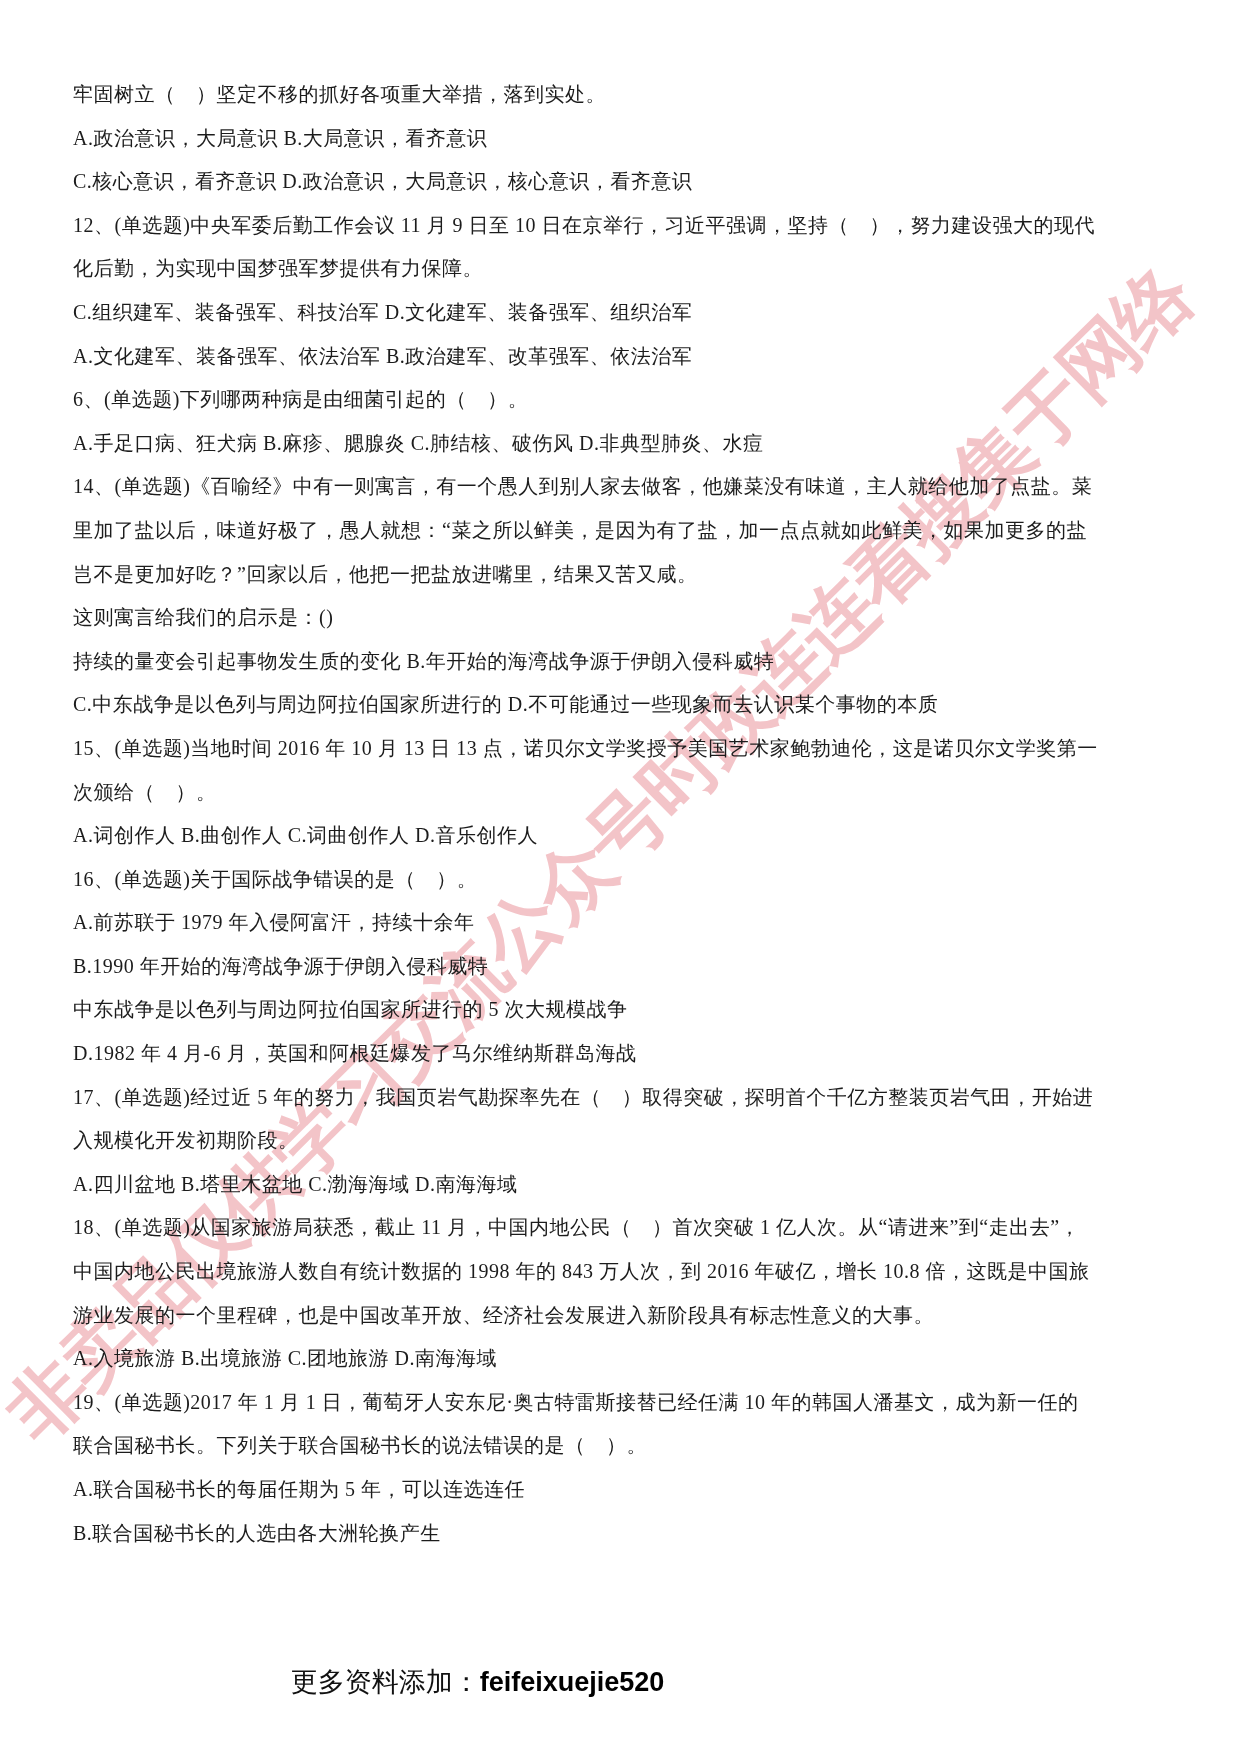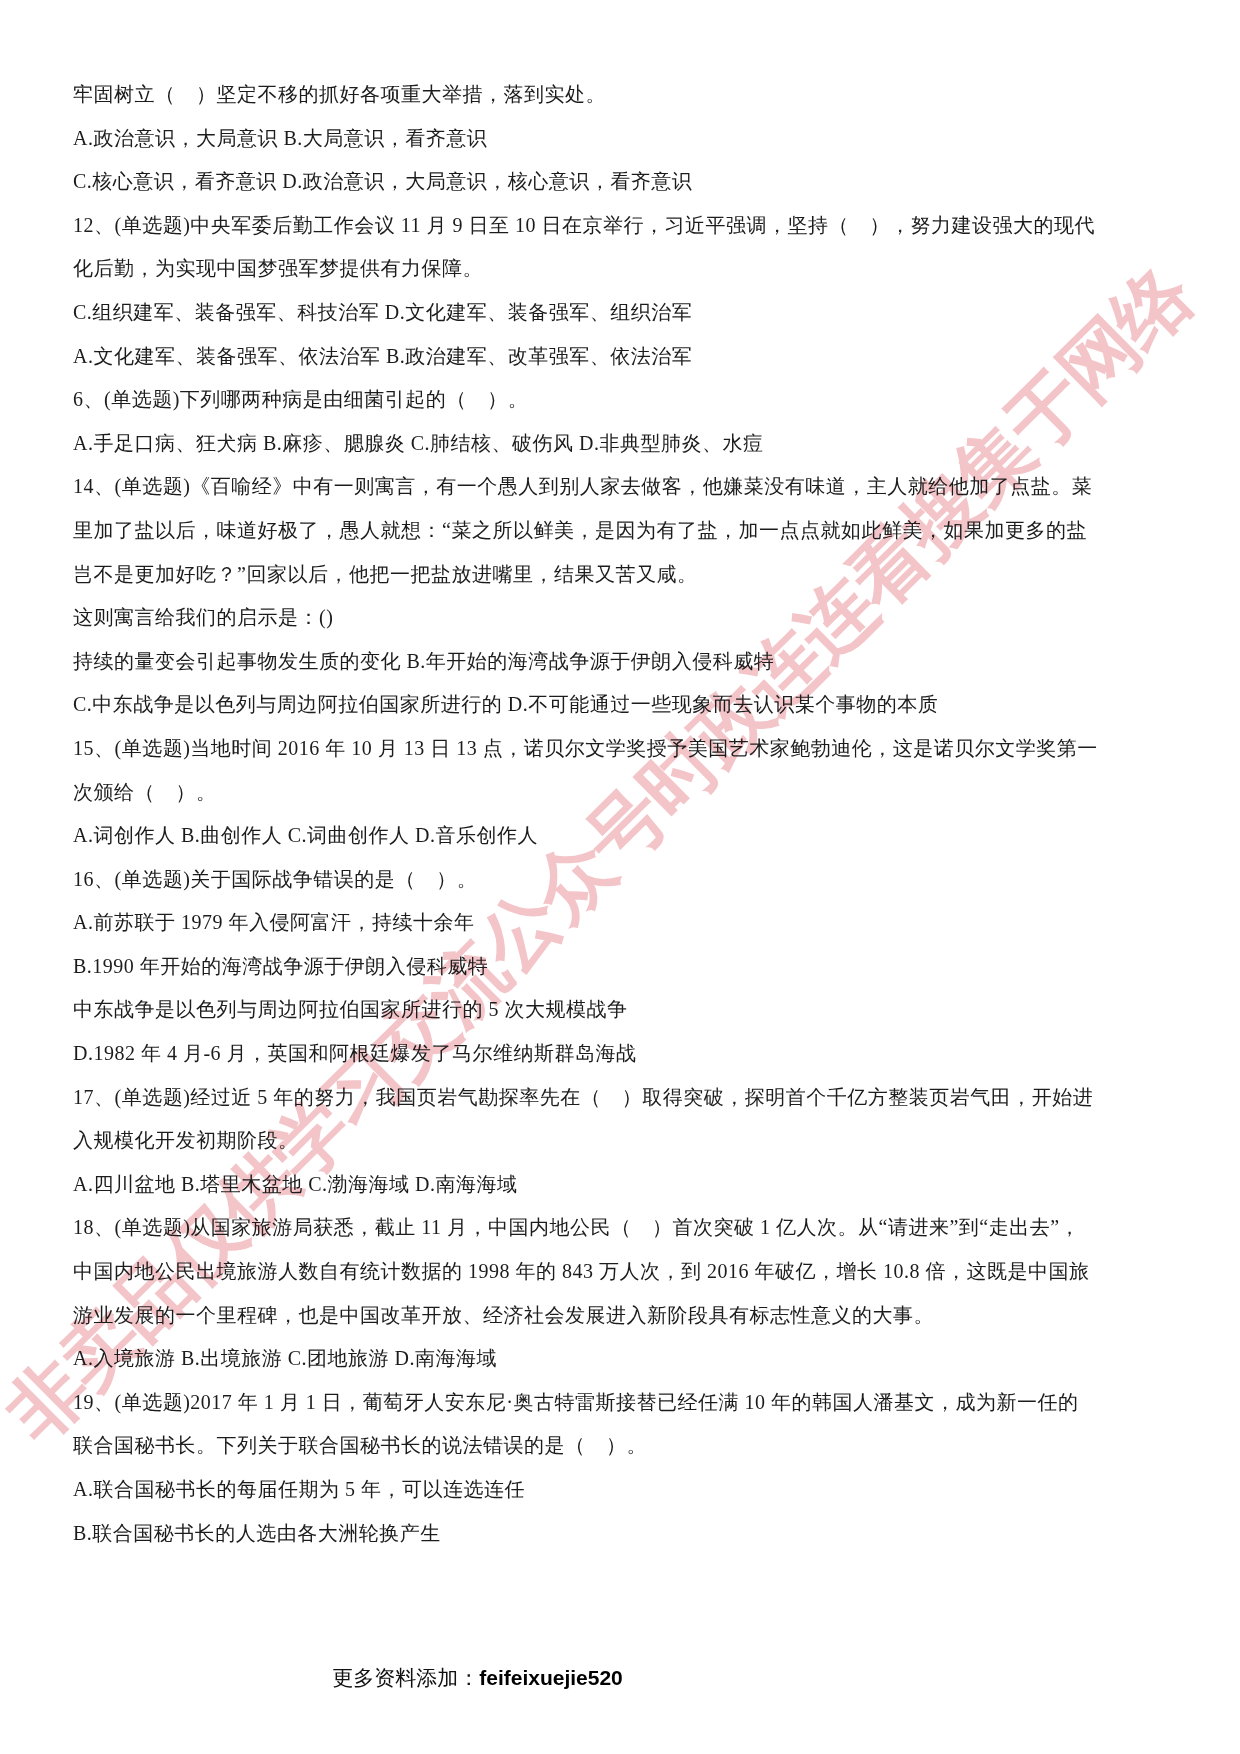--- a/index.html
+++ b/index.html
@@ -45,21 +45,21 @@
     font-family: "Liberation Serif", "DejaVu Serif", serif;
   }
   .doc-footer {
     position: absolute;
     left: 0;
     top: 1664px;
     width: 1240px;
     text-align: center;
     padding-right: 285px;
     box-sizing: border-box;
-    font-size: 21px;
+    font-size: 27px;
   }
   .doc-footer .prefix {
     font-family: "Liberation Serif", "DejaVu Serif", serif;
     color: #111111;
   }
   .doc-footer .account {
     font-family: "Liberation Sans", "DejaVu Sans", sans-serif;
     font-weight: 700;
     color: #000000;
   }

